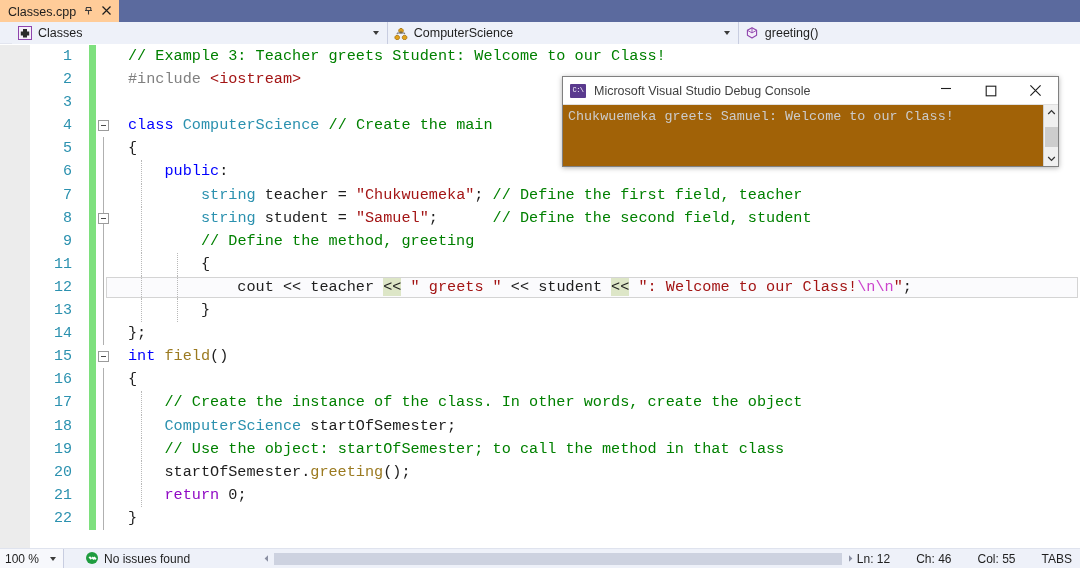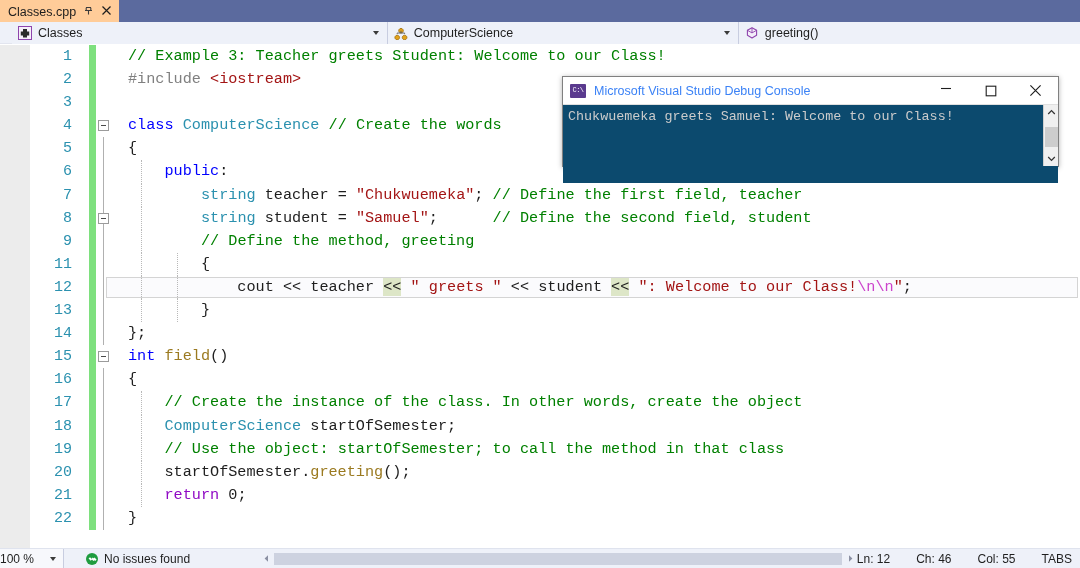--- a/index.html
+++ b/index.html
@@ -196,35 +196,35 @@
     position: relative;
     display: flex; align-items: center; justify-content: center;
     flex: 0 0 auto;
   }
   .console-icon span {
     font-family: "Liberation Mono", monospace;
     font-size: 7px; color: #ffffff; line-height: 1;
     letter-spacing: -0.5px;
   }
   .console-title-text {
-    font-size: 12.5px; color: #3b82f6;
+    font-size: 12.5px; color: #404040;
     white-space: nowrap; flex: 1 1 auto;
   }
   .win-btns { display: flex; height: 28px; flex: 0 0 auto; }
   .win-btn {
     width: 45px; height: 28px;
     display: flex; align-items: center; justify-content: center;
     cursor: pointer;
     font-size: 13px; color: #1e1e1e;
   }
   .win-btn.min { font-size: 15px; padding-bottom: 5px; }
   .win-btn.max svg { display: block; }
   .console-body {
     position: relative;
-    height: 78px; background: #0c4a6e;
+    height: 61px; background: #a16207;
     overflow: hidden;
   }
   .console-text {
     font-family: "Liberation Mono", monospace;
     font-size: 13.4px;
     color: #cccccc;
     padding: 3px 0 0 5px;
     white-space: pre;
     line-height: 17px;
   }
@@ -259,31 +259,31 @@
     font-size: 12px; color: #1e1e1e;
   }
   .zoom-box {
     width: 64px; height: 20px;
     border-right: 1px solid #c8cde0;
     display: flex; align-items: center;
     position: relative;
     cursor: pointer;
     background: #f7f8fc;
   }
-  .zoom-val { font-size: 12px; }
+  .zoom-val { font-size: 12px; margin-left: 5px; }
   .zoom-arrow {
     position: absolute; right: 7px; top: 50%;
     transform: translateY(-50%);
     width: 0; height: 0;
     border-left: 3.5px solid transparent;
     border-right: 3.5px solid transparent;
     border-top: 4px solid #3b3b3b;
   }
   .issues {
-    display: flex; align-items: center;
+    display: flex; align-items: flex-start;
     margin-left: 22px; gap: 6px;
   }
   .ok-circle {
     width: 12px; height: 12px;
     border-radius: 50%; background: #1f9c3f;
     position: relative; flex: 0 0 auto;
   }
   .ok-circle::after {
     content: "";
     position: absolute; left: 3px; top: 5.5px;
@@ -388,21 +388,21 @@
           <div class="codetext"><span class="t-pre">#include </span><span class="t-kw2">&lt;iostream&gt;</span></div>
         </div>
         <div class="row">
           <div class="lineno">3</div>
           <div class="changebar"></div>
         </div>
         <div class="row">
           <div class="lineno">4</div>
           <div class="changebar"></div>
           <div class="collapse"></div>
-          <div class="codetext"><span class="t-kw">class</span><span class="t-op"> </span><span class="t-type">ComputerScience</span><span class="t-op"> </span><span class="t-com">// Create the words</span></div>
+          <div class="codetext"><span class="t-kw">class</span><span class="t-op"> </span><span class="t-type">ComputerScience</span><span class="t-op"> </span><span class="t-com">// Create the main</span></div>
         </div>
         <div class="row">
           <div class="lineno">5</div>
           <div class="changebar"></div>
           <div class="vline"></div>
           <div class="codetext"><span class="t-op">{</span></div>
         </div>
         <div class="row">
           <div class="lineno">6</div>
           <div class="changebar"></div>

